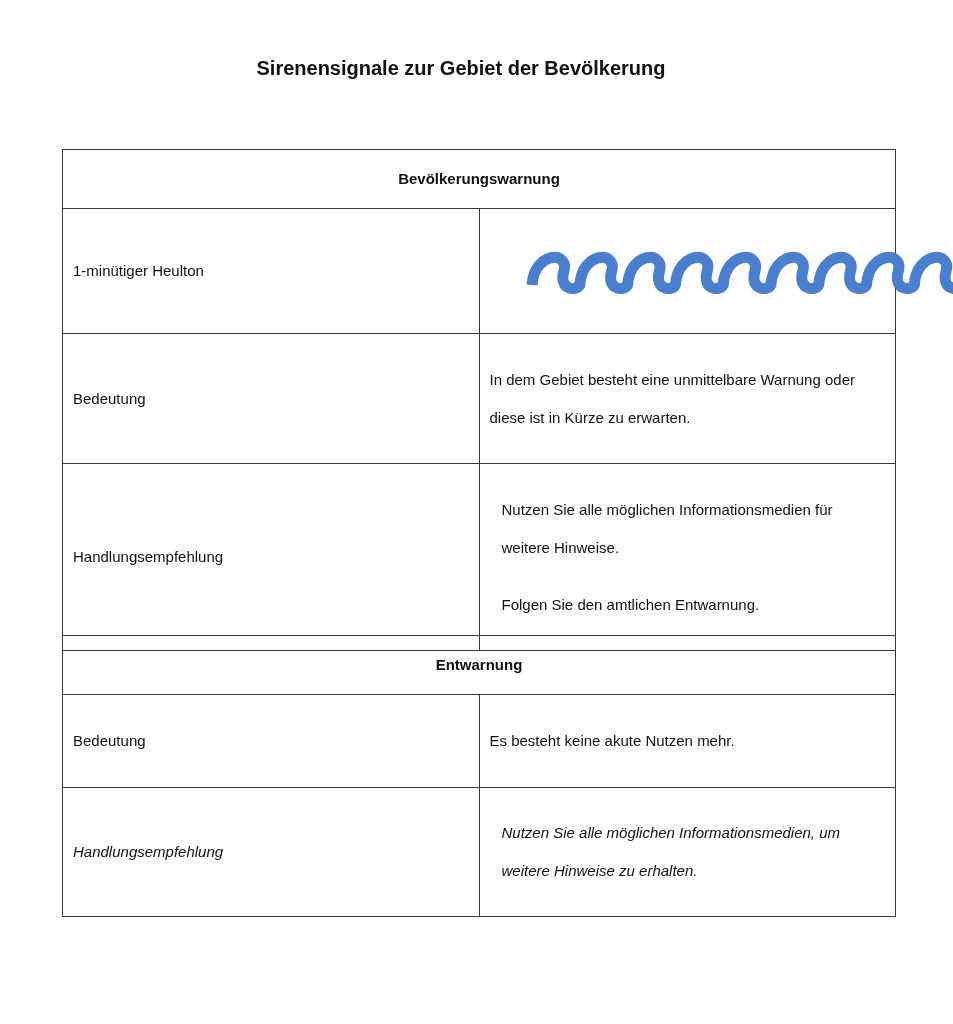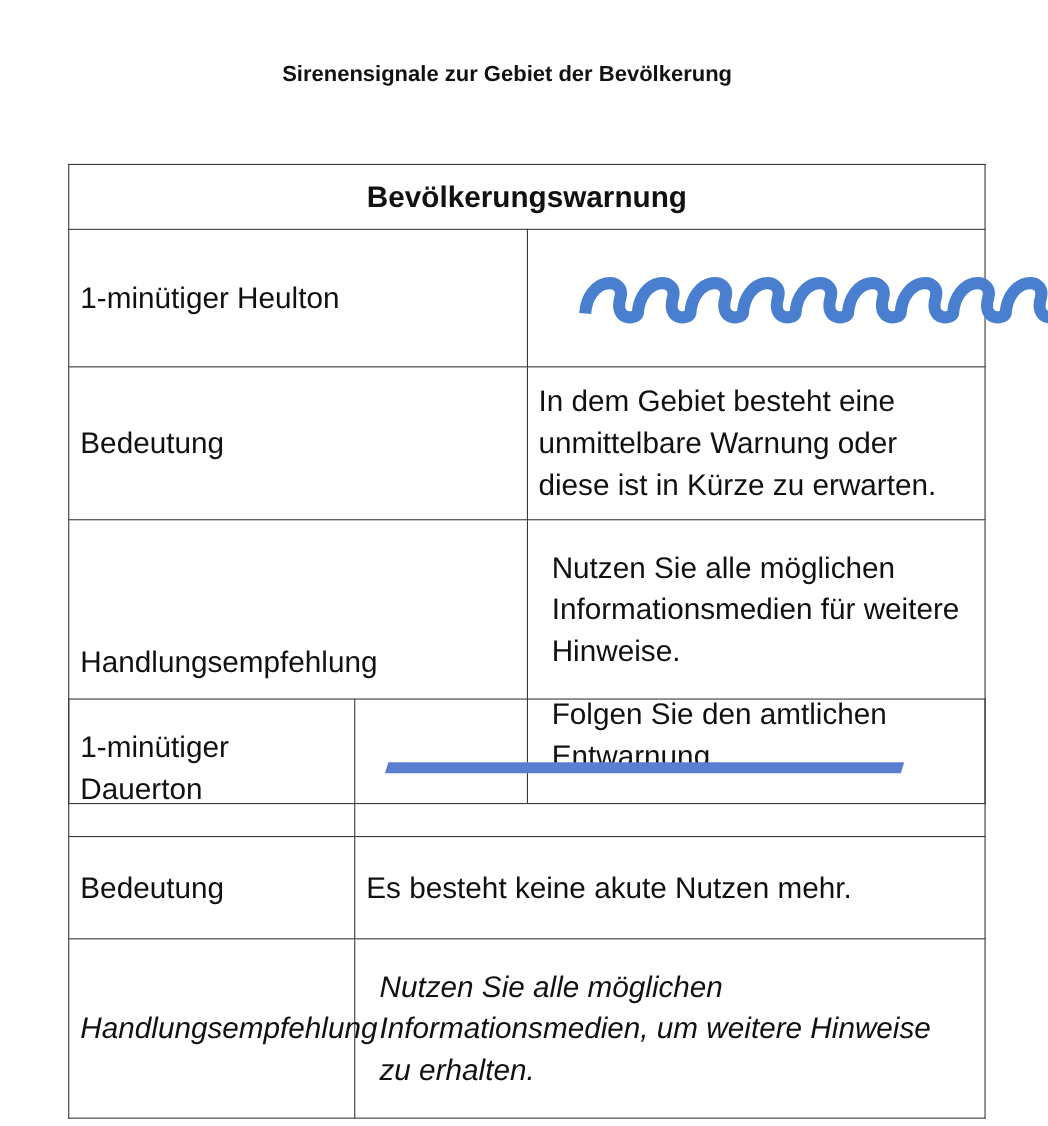--- a/index.html
+++ b/index.html
@@ -24,21 +24,21 @@
       font-weight: bold;
       font-size: 20px;
       line-height: 26px;
     }
     table.signal-table {
       position: absolute;
       left: 62px;
       width: 834px;
       border-collapse: collapse;
       table-layout: fixed;
-      font-size: 27px;
+      font-size: 15px;
     }
     table.signal-table td {
       border: 1px solid #3a3a3a;
       vertical-align: middle;
       padding: 12px 10px;
       line-height: 38px;
     }
     table.signal-table td.col-label {
       width: 239px;
     }
@@ -89,27 +89,22 @@
     <td>
       <p class="para">Nutzen Sie alle möglichen Informationsmedien für weitere Hinweise.</p>
       <p class="para">Folgen Sie den amtlichen Entwarnung.</p>
     </td>
   </tr>
 </tbody>
   </table>
 
 <table class="signal-table" id="table2">
   <tbody>
-  <tr class="row-signal2">
-    <td class="col-label">1-minütiger Dauerton</td>
-    <td>
-      <svg class="signal-graphic" id="line-svg" width="480" height="20" viewBox="0 0 480 20" style="margin-left:12px">
-        <polygon id="line-poly" points="8,5 477,5 474,15 5,15" fill="#5a7fd0"></polygon>
-      </svg>
-    </td>
+      <tr>
+    <td class="head-cell" colspan="2">Entwarnung</td>
   </tr>
   <tr class="row-meaning2">
     <td class="col-label">Bedeutung</td>
     <td>Es besteht keine akute Nutzen mehr.</td>
   </tr>
   <tr class="row-action2">
     <td class="col-label">Handlungsempfehlung</td>
     <td>
       <p class="para">Nutzen Sie alle möglichen Informationsmedien, um weitere Hinweise zu erhalten.</p>
     </td>

